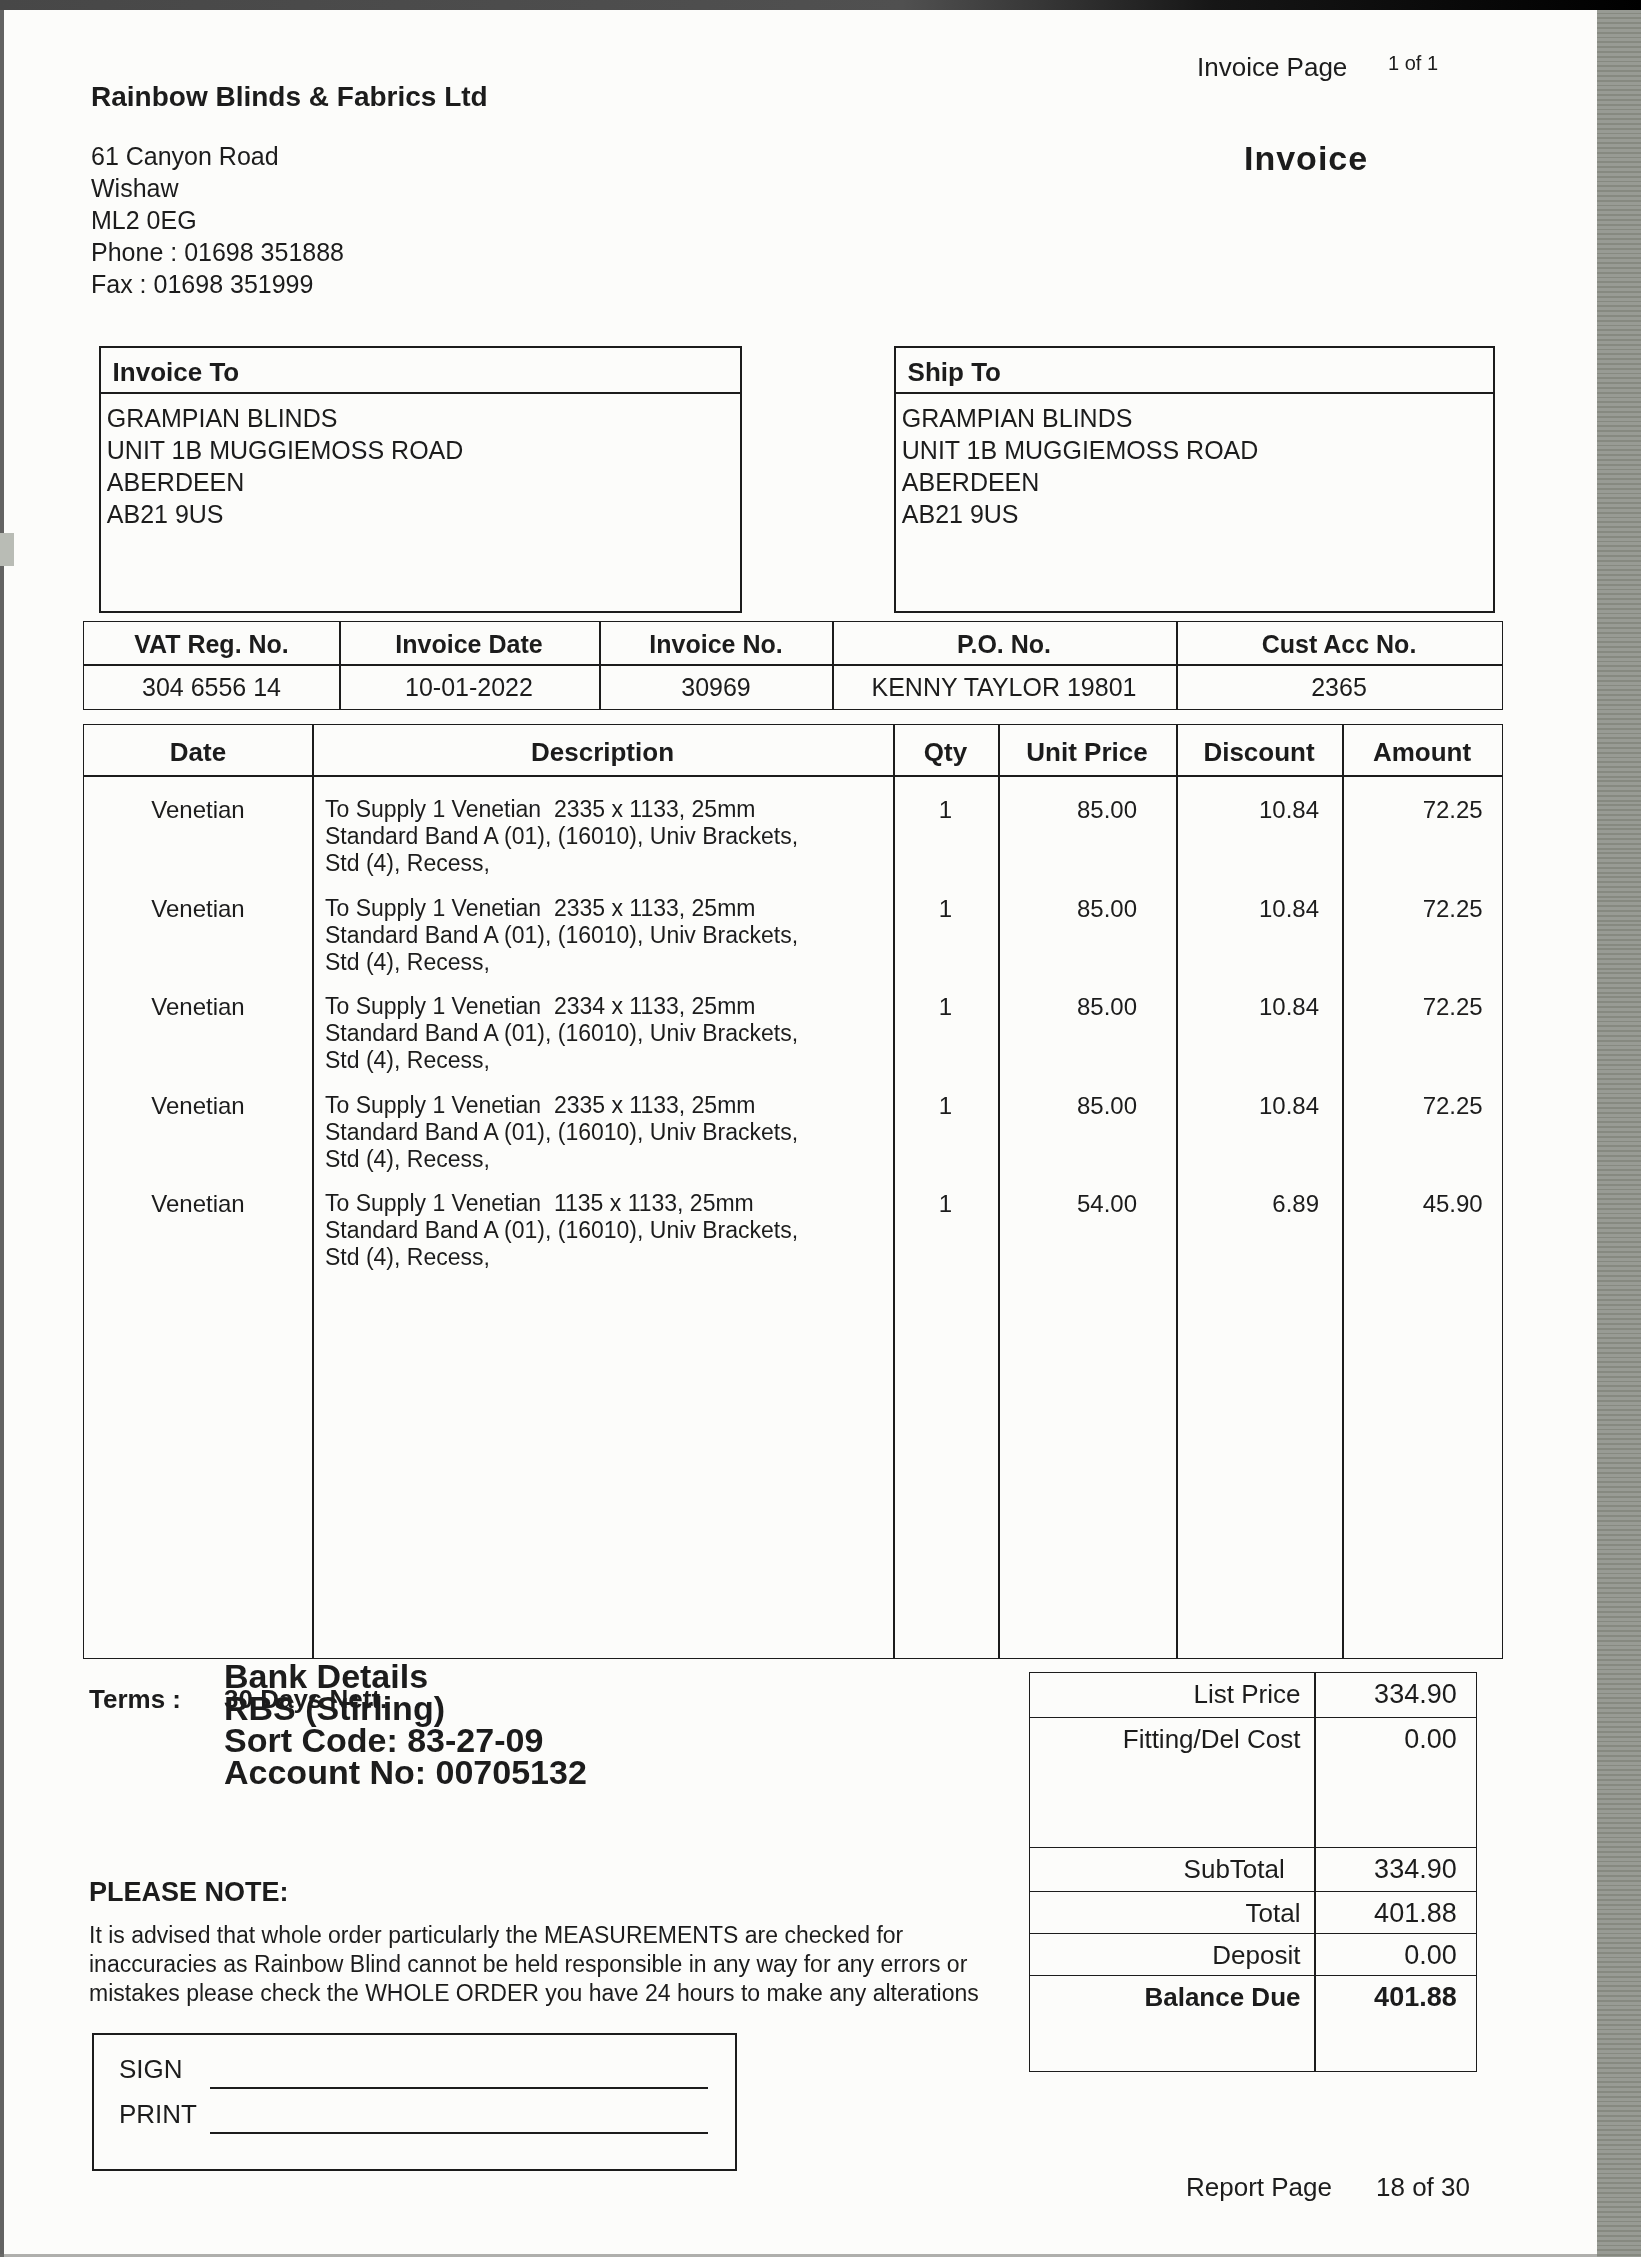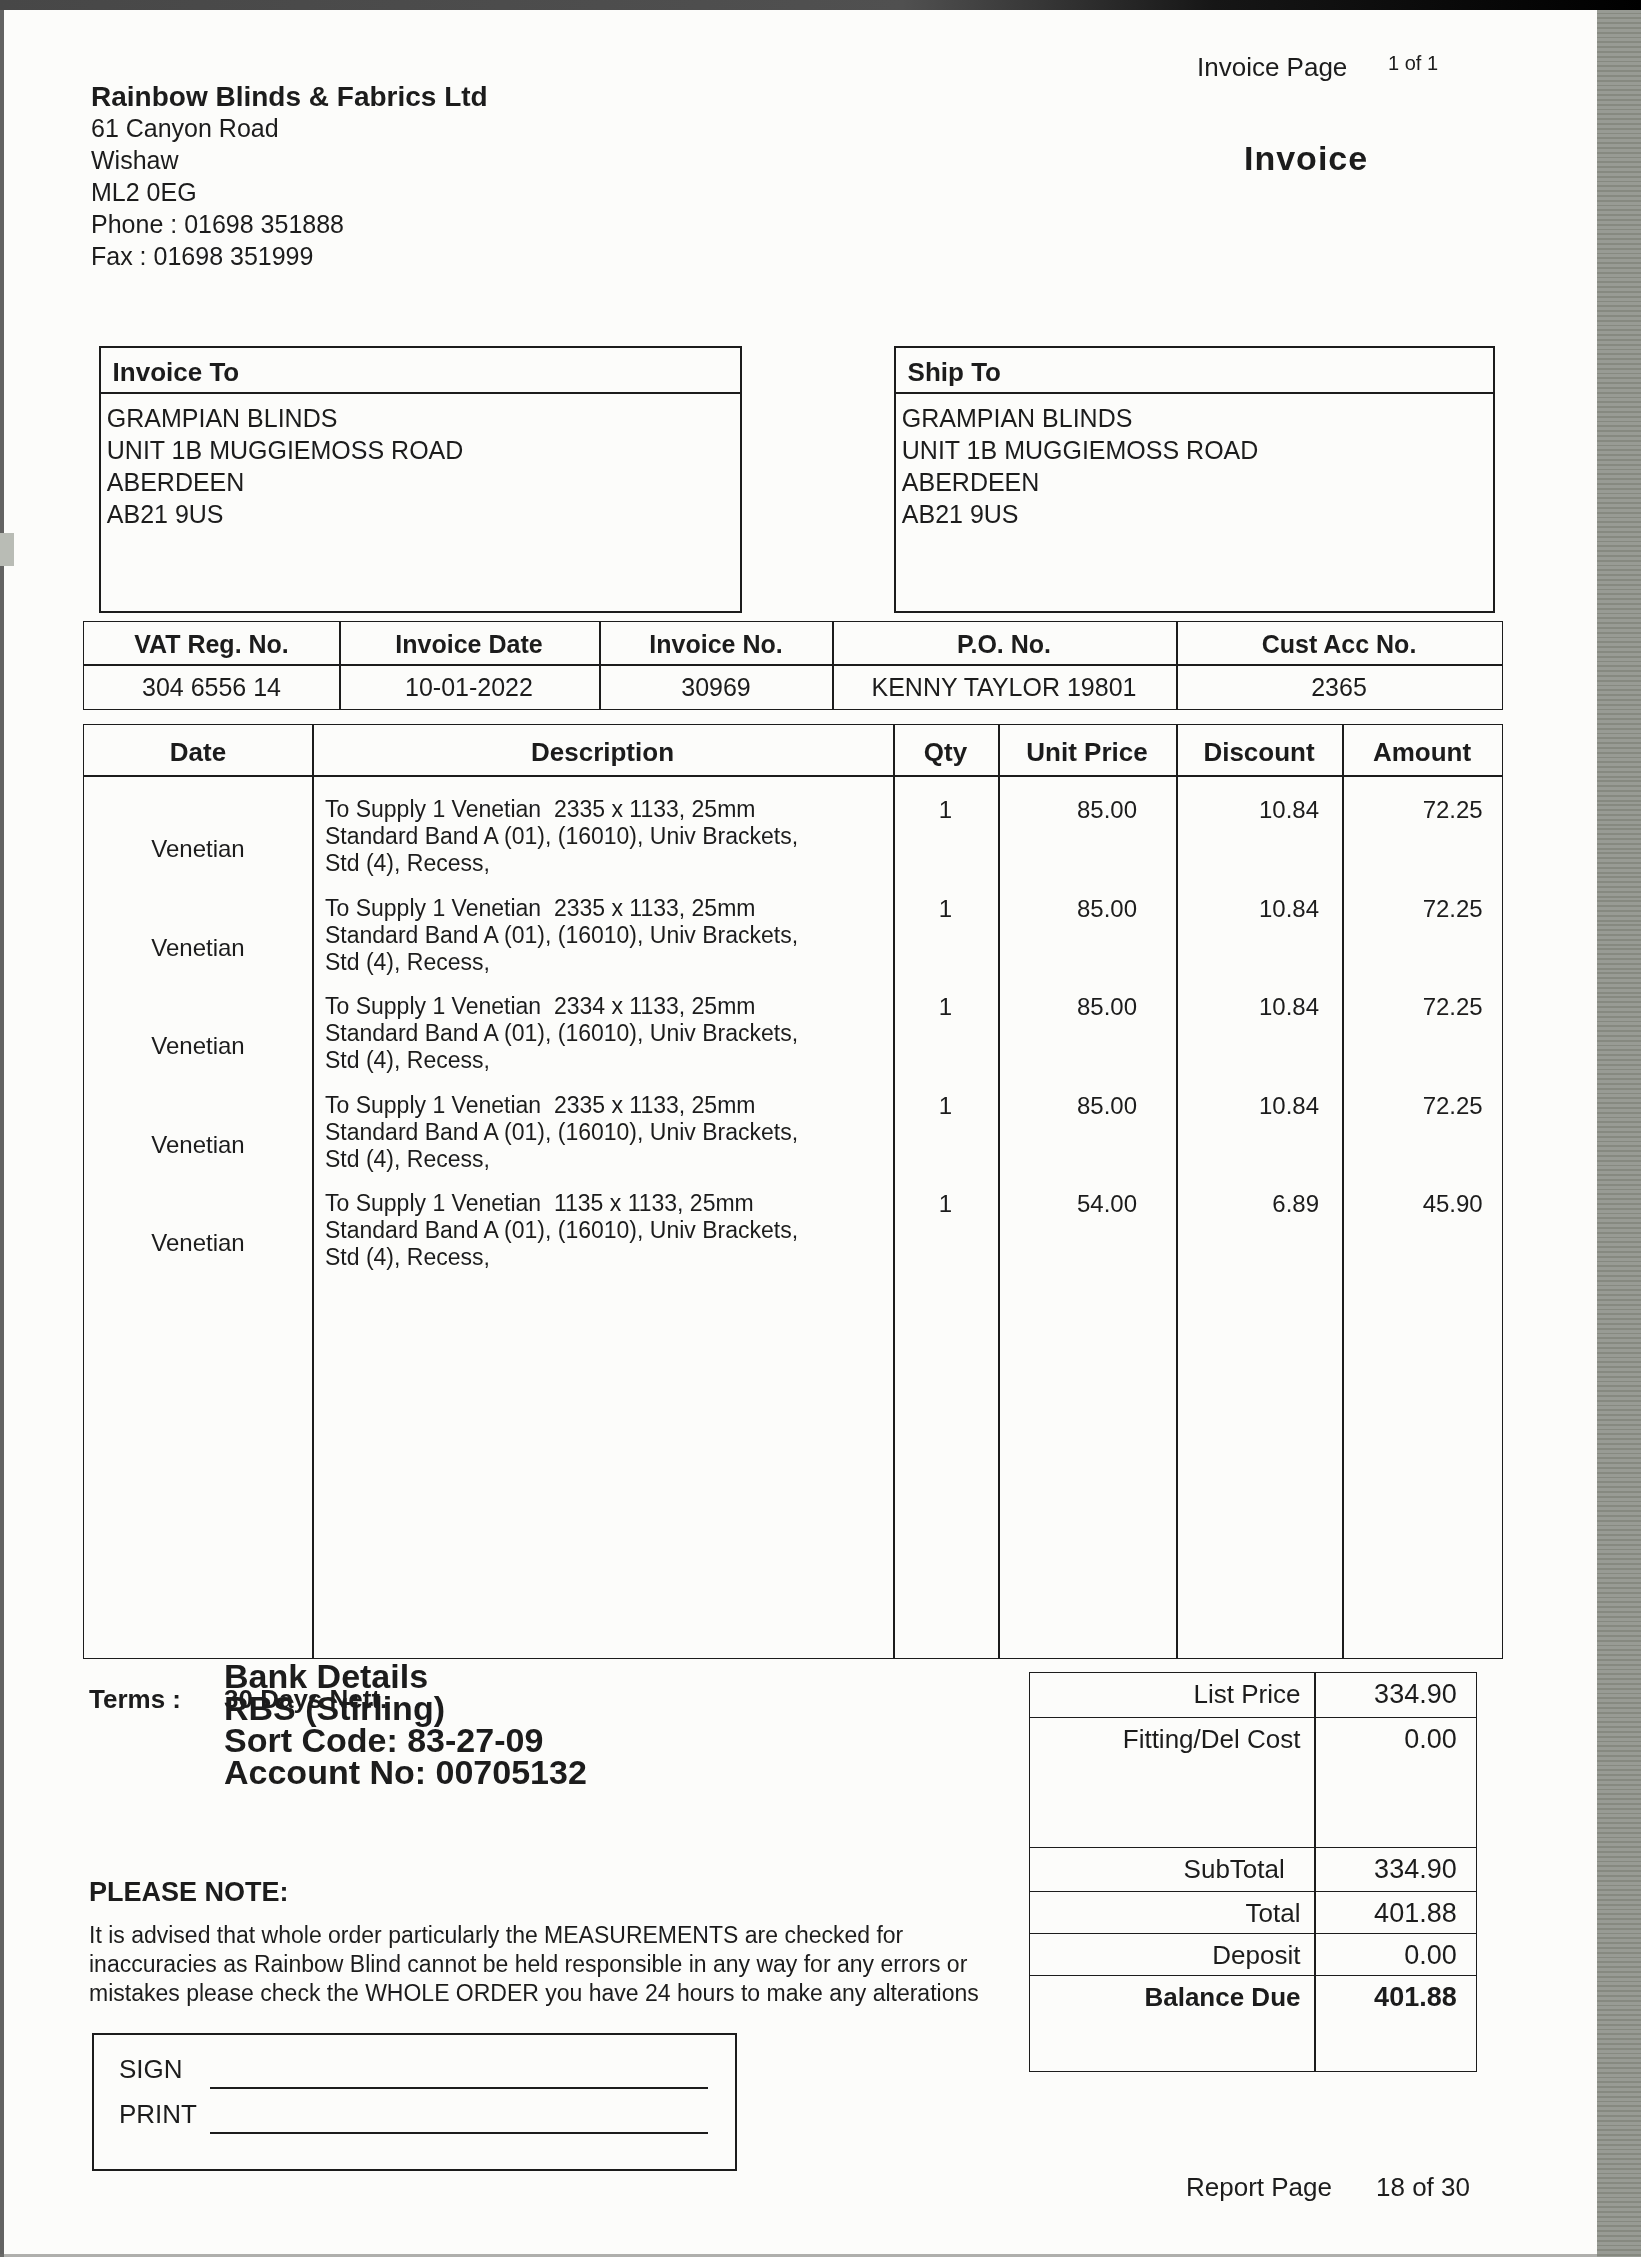--- a/index.html
+++ b/index.html
@@ -34,21 +34,21 @@
   
   .meta{left:83px;top:621px;width:1418px;height:87px;border:1.9px solid #1c1c1c;}
   .meta .cell{position:absolute;text-align:center;font-size:25px;}
   .meta .hd{top:7.7px;font-weight:700;}
   .meta .vl{top:51px;}
   
   .items{left:83px;top:724px;width:1418px;height:933px;border:1.9px solid #1c1c1c;}
   .items .hcell{position:absolute;top:11.6px;text-align:center;font-size:26px;font-weight:700;}
   .irow{position:absolute;left:0;width:1418px;height:97px;}
   .irow .cell{position:absolute;top:0;box-sizing:border-box;font-size:24px;}
-  .ci{left:0;width:228px;text-align:center;margin-top:39px;}
+  .ci{left:0;width:228px;text-align:center;}
   .cd{left:241px;width:546px;font-size:23px !important;line-height:27px;}
   .cq{left:809px;width:105px;text-align:center;}
   .cu{left:914px;width:178px;text-align:right;padding-right:39px;}
   .cdis{left:1092px;width:166px;text-align:right;padding-right:23px;}
   .ca{left:1258px;width:160px;text-align:right;padding-right:19.3px;}
   
   .totals{left:1029px;top:1672px;width:446px;height:398px;border:1.9px solid #1c1c1c;}
   .trow{display:flex;box-sizing:border-box;border-bottom:1.9px solid #1c1c1c;}
   .trow:last-child{border-bottom:none;}
   .trow .tl{width:284px;box-sizing:border-box;text-align:right;padding:5.8px 13.5px 0 0;font-size:26px;}
@@ -62,21 +62,21 @@
 
 <div class="page">
 
   <div class="abs scan-right"></div>
   <div class="abs scan-top"></div>
   <div class="abs scan-left"></div>
   <div class="abs scan-bottom"></div>
   <div class="abs scan-blotch"></div>
 
   <div class="abs b" style="left:91px;top:81px;font-size:28px;">Rainbow Blinds &amp; Fabrics Ltd</div>
-  <div class="abs pre" style="left:91px;top:112px;font-size:25px;line-height:32px;">61 Canyon Road
+  <div class="abs pre" style="left:91px;top:140px;font-size:25px;line-height:32px;">61 Canyon Road
 Wishaw
 ML2 0EG
 Phone : 01698 351888
 Fax : 01698 351999</div>
 
   <div class="abs" style="left:1197px;top:52px;font-size:26px;">Invoice  Page</div>
   <div class="abs" style="left:1388px;top:52px;font-size:20px;">1 of  1</div>
   <div class="abs b" style="left:1244px;top:139px;font-size:34px;letter-spacing:1px;">Invoice</div>
 
   <div class="abs addr-box" style="left:99px;width:639px;">

